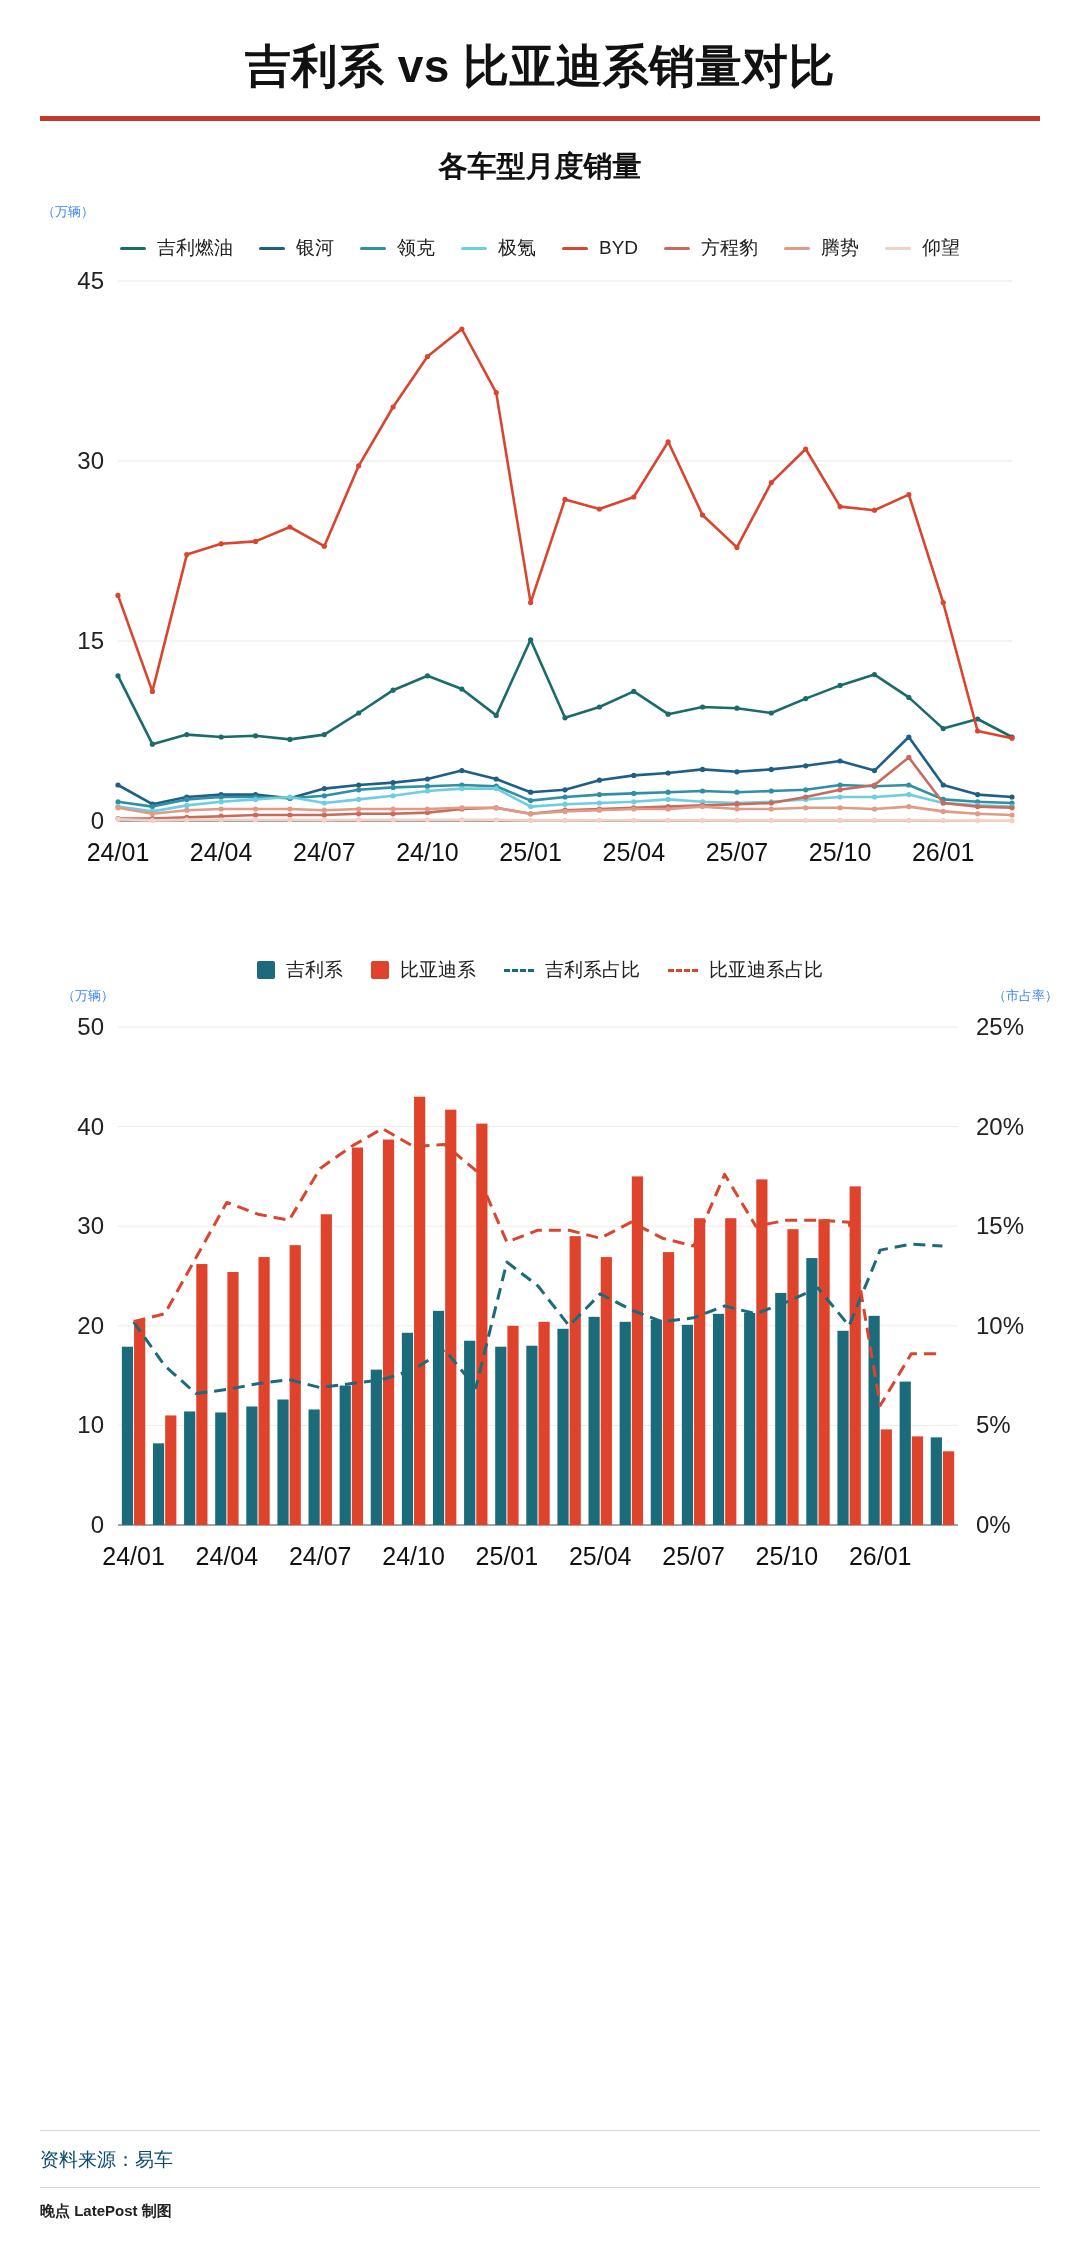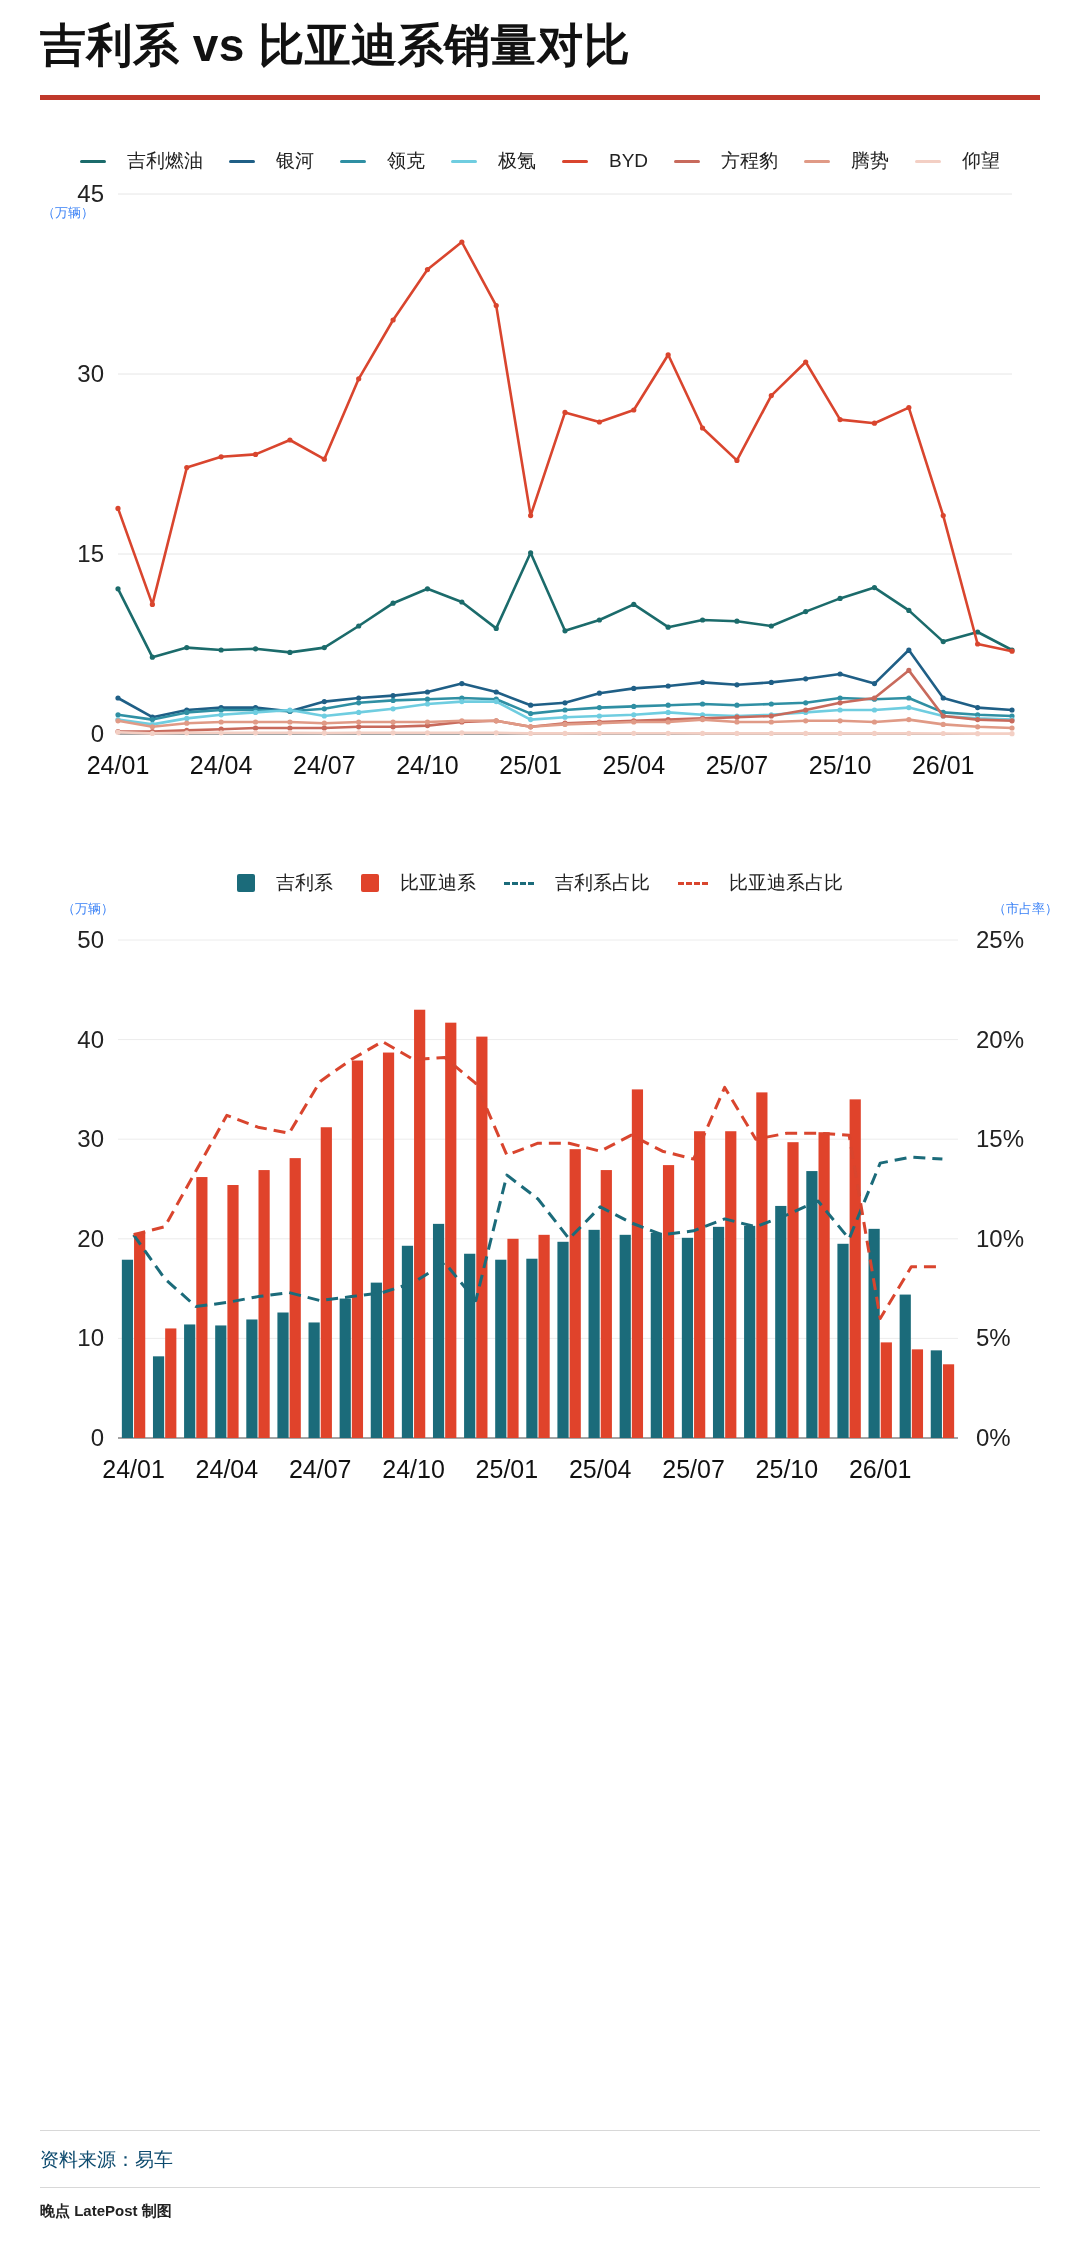--- a/index.html
+++ b/index.html
@@ -10,21 +10,22 @@
     background: #ffffff;
     font-family: "Liberation Sans", sans-serif;
     color: #1a1a1a;
     position: relative;
     overflow: hidden;
   }
   .page { width:1080px; height:2243px; position:relative; }
 
   
   .header {
-    padding: 15px 40px 0 40px;
+    padding: 36px 40px 0 40px;
+    text-align: center;
   }
   .header h1 {
     font-size: 46px;
     font-weight: 700;
     letter-spacing: 0.5px;
     margin: 0 0 18px 0;
     color: #111;
   }
   .header .rule {
     height: 5px;
@@ -46,21 +47,21 @@
     color: #3b82f6;
   }
 
   .legend1 {
     display: flex;
     justify-content: center;
     align-items: center;
     gap: 26px;
     flex-wrap: nowrap;
   }
-  .legend-item { display:flex; align-items:center; gap:21px; font-size:19px; color:#222; white-space:nowrap; }
+  .legend-item { display:flex; align-items:center; gap:11px; font-size:19px; color:#222; white-space:nowrap; }
   .legend-line { width:26px; height:3px; border-radius:2px; display:inline-block; }
 
   .legend2 {
     display:flex; justify-content:center; align-items:center; gap:28px;
   }
   .legend-sw { width:18px; height:18px; display:inline-block; border-radius:2px; }
   .legend-dash { width:30px; height:0; border-top:3px dashed #1a6b72; display:inline-block; }
 
   
   .footer {
@@ -75,20 +76,21 @@
 <body>
 
 <div class="page">
 
   <div class="header">
     <h1>吉利系 vs 比亚迪系销量对比</h1>
     <div class="rule"></div>
   </div>
 
   <div class="chart-block">
+    <div class="chart-title" style="margin-top:26px;">各车型月度销量</div>
     <div style="position:absolute; left:42px; top:56px;" class="axis-unit">（万辆）</div>
     <div class="legend1" id="legend1" style="margin-top:48px;">
         <div class="legend-item">
           <span class="legend-line" style="background: rgb(27, 107, 107);"></span>
           <span>吉利燃油</span>
         </div>
         <div class="legend-item">
           <span class="legend-line" style="background: rgb(31, 95, 134);"></span>
           <span>银河</span>
         </div>

